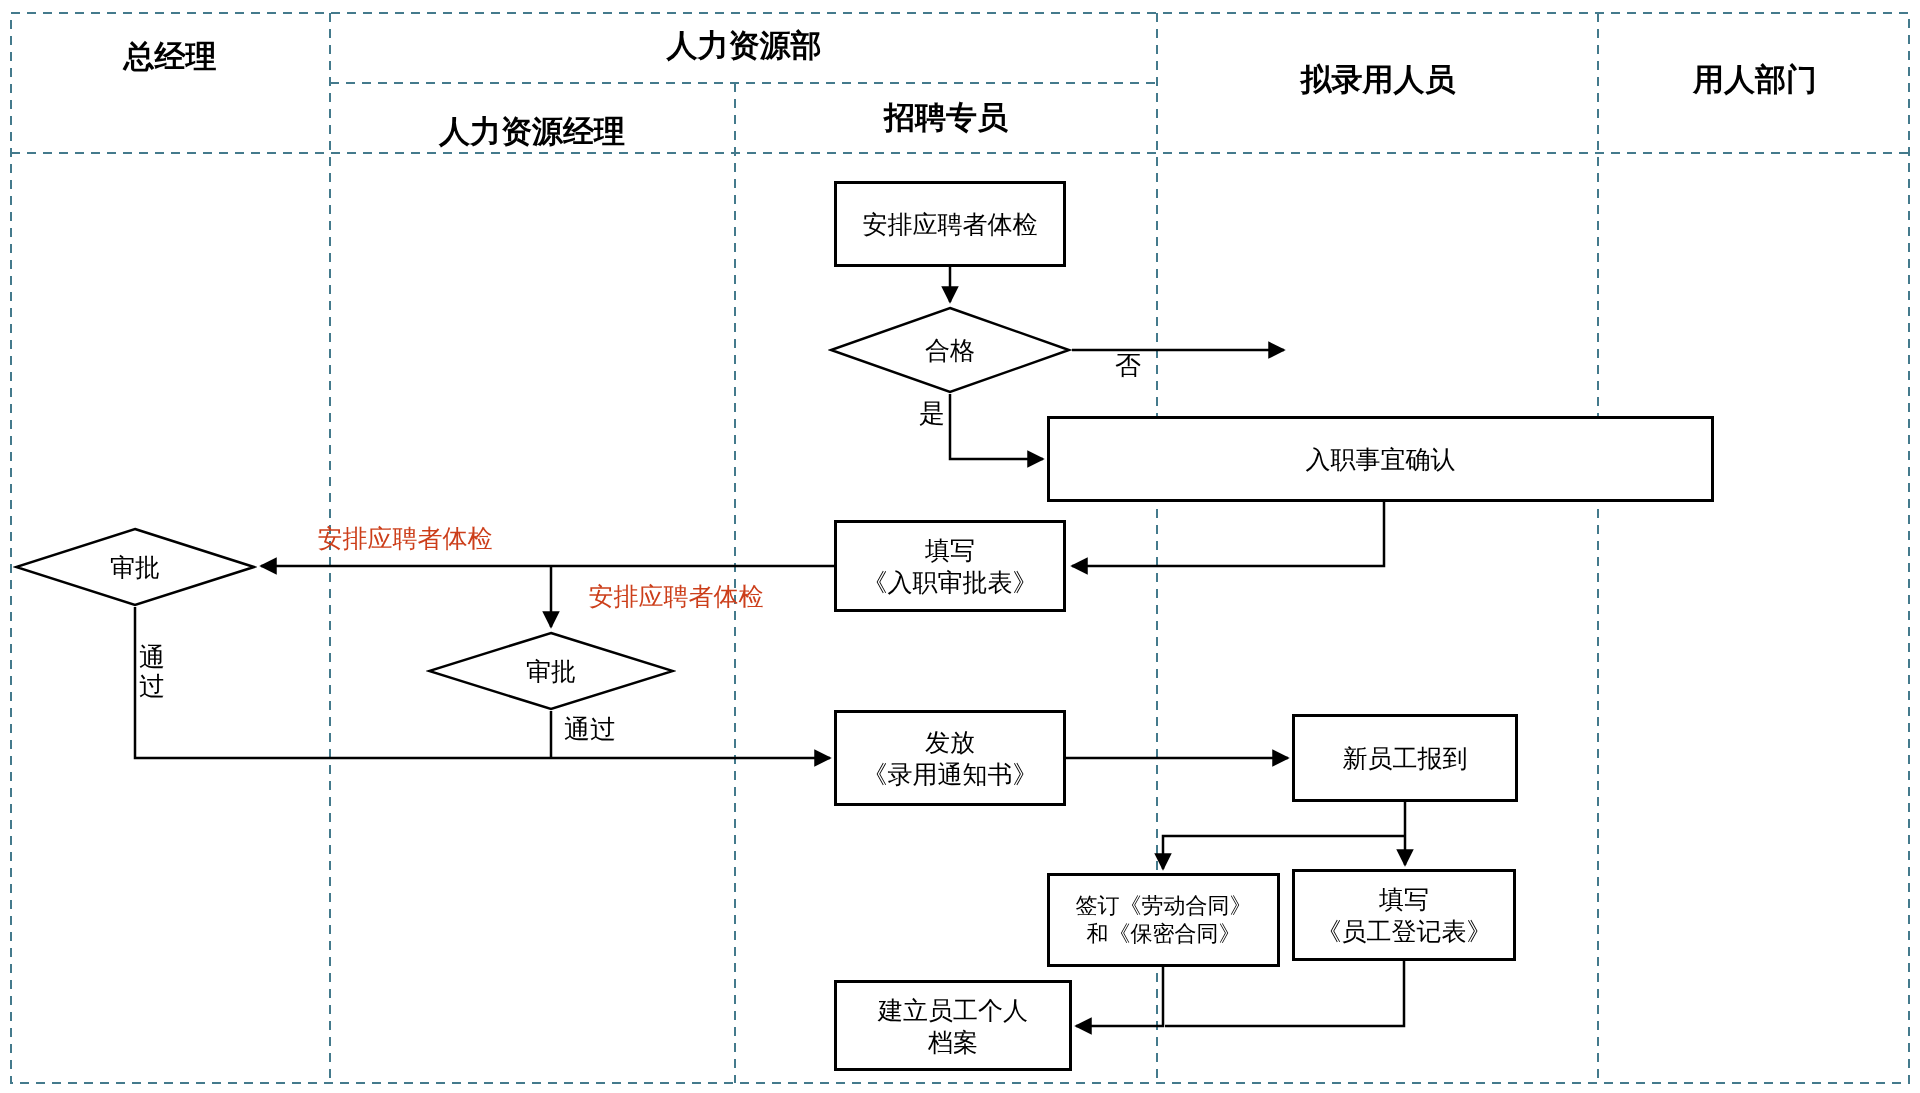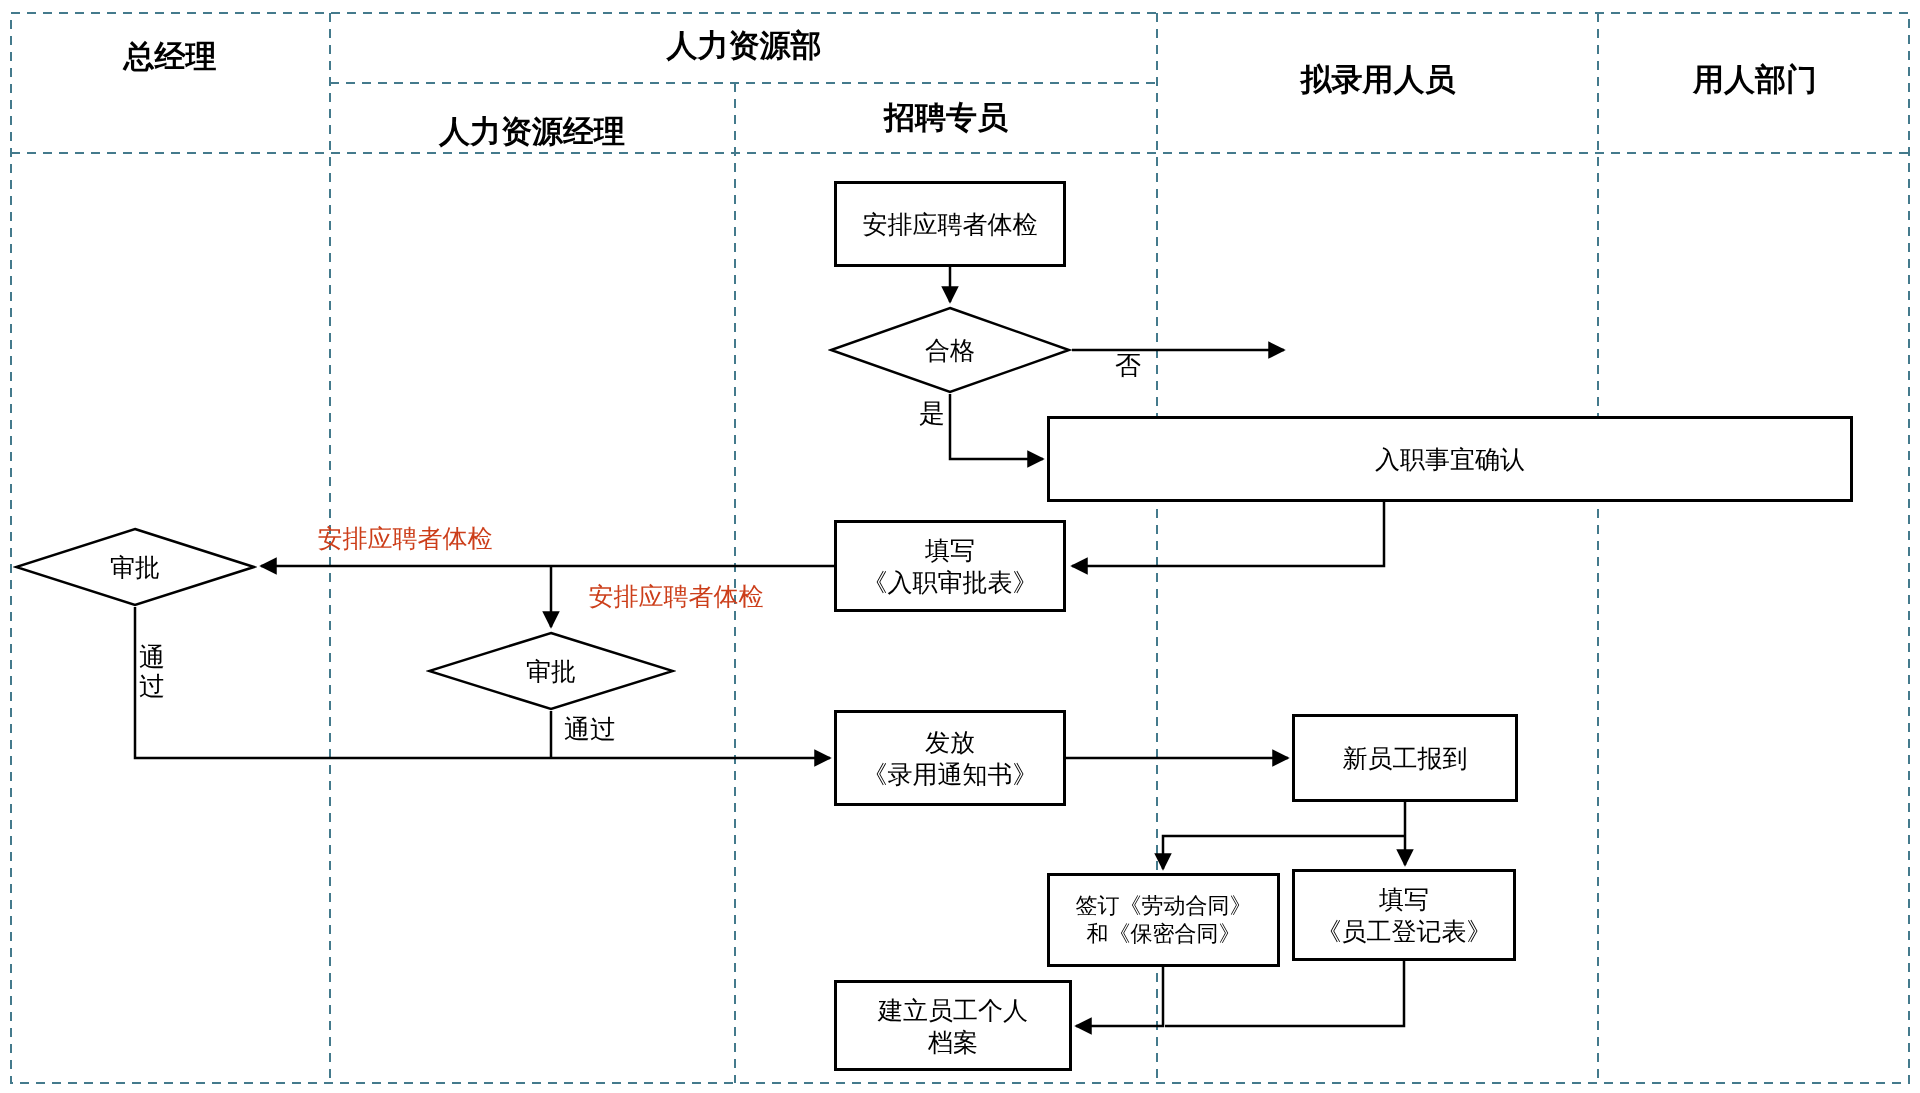--- a/index.html
+++ b/index.html
@@ -111,21 +111,21 @@
   </div>
 
   <div class="node diamond" style="left:828px; top:306px; width:244px; height:88px;">
     <svg viewBox="0 0 244 88" preserveAspectRatio="none">
         <polygon points="122,2 241,44 122,86 3,44"></polygon>
       </svg>
     <span class="node-label">合格</span>
   </div>
 
 
-  <div class="node rect" style="left:1047px; top:416px; width:806px; height:86px;">
+  <div class="node rect" style="left:1047px; top:416px; width:667px; height:86px;">
     <span class="node-label">入职事宜确认</span>
   </div>
 
   <div class="node rect" style="left:834px; top:520px; width:232px; height:92px;">
     <span class="node-label">填写
 《入职审批表》</span>
   </div>
 
   <div class="node diamond" style="left:13px; top:527px; width:244px; height:80px;">
     <svg viewBox="0 0 244 80" preserveAspectRatio="none">

